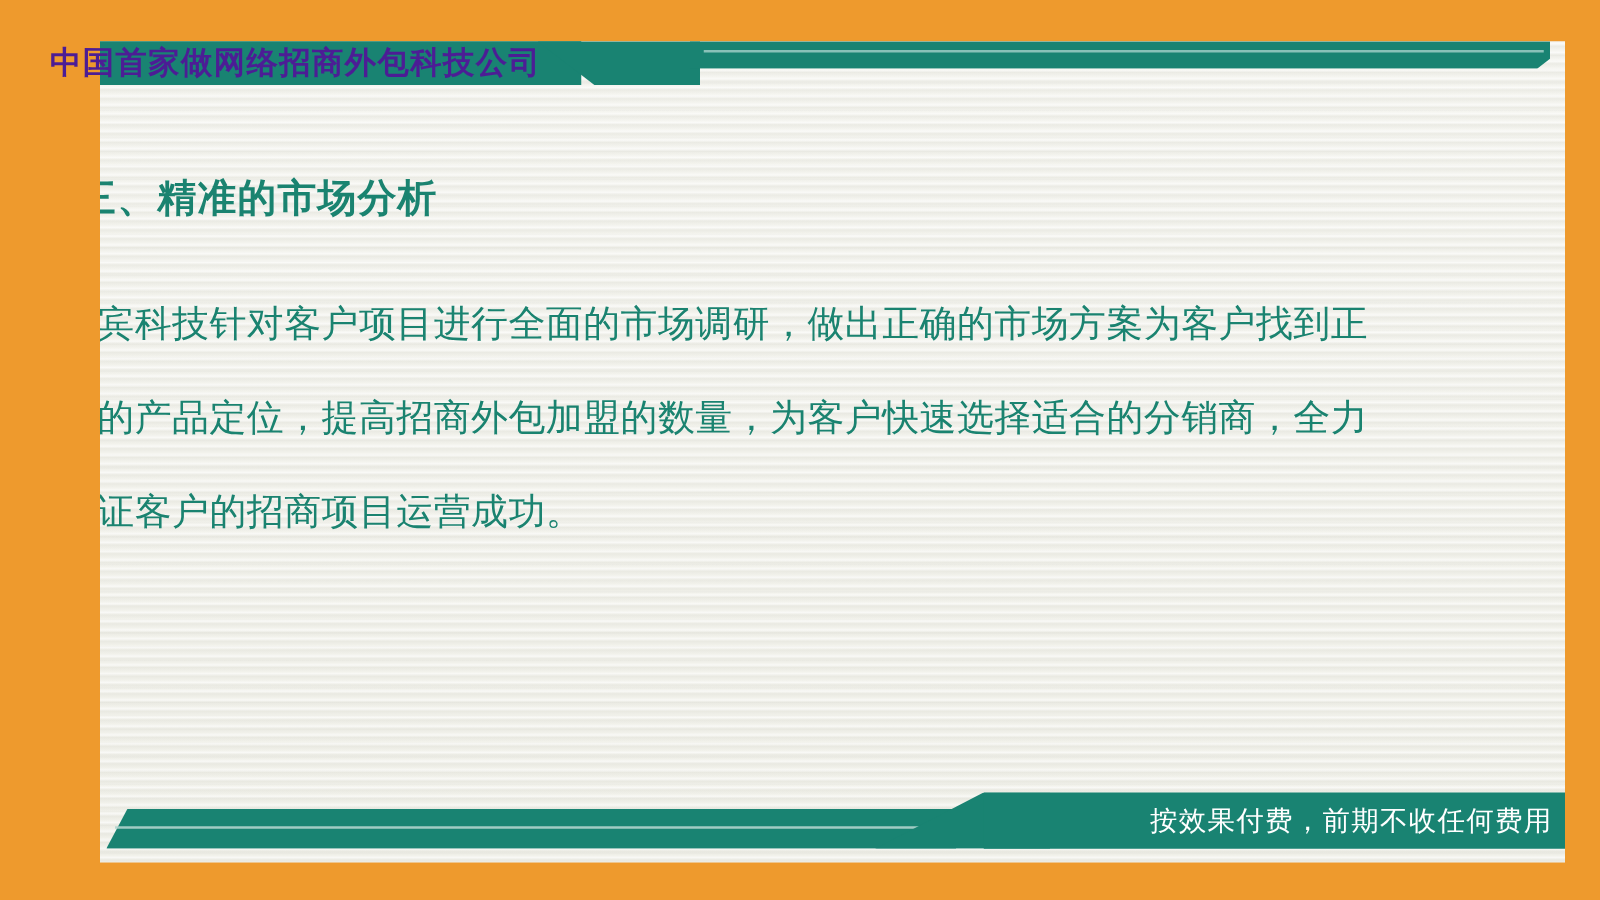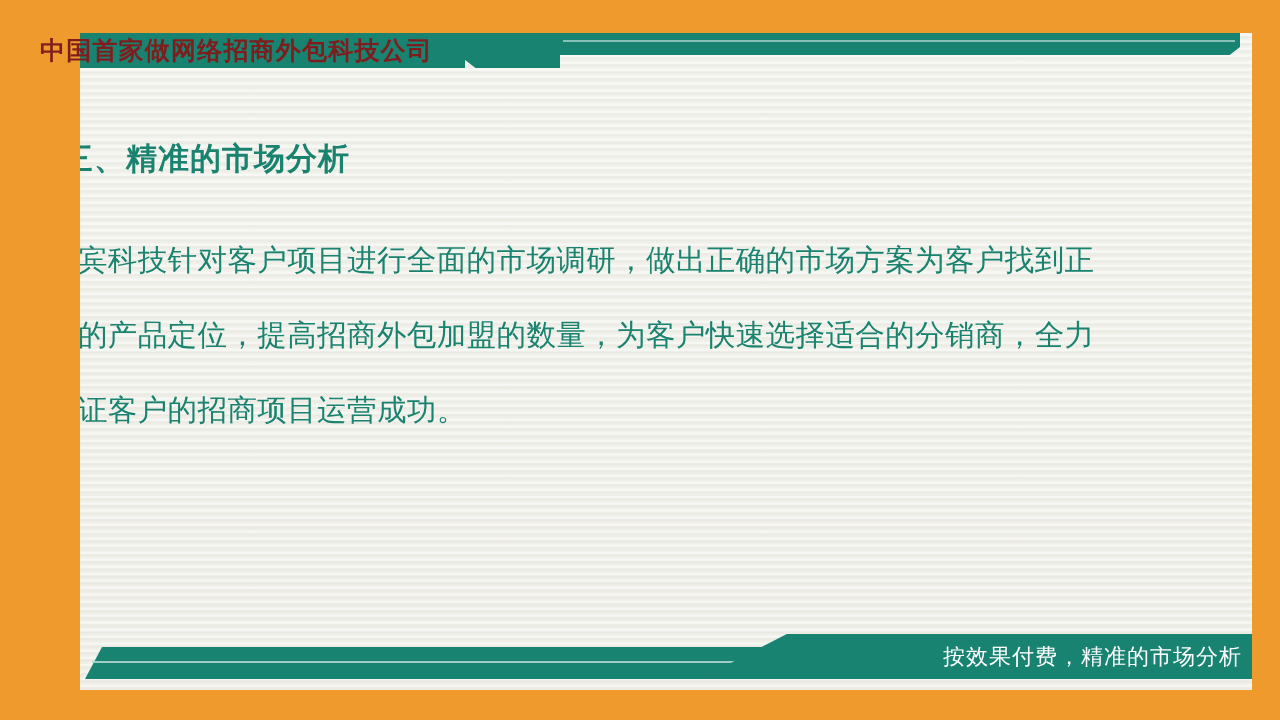--- a/index.html
+++ b/index.html
@@ -41,21 +41,21 @@
     background:#198372;
     clip-path:polygon(0 0,100% 0,100% 64%,98.5% 100%,0 100%);
   }
   #header-hilite{
     position:absolute;left:563px;top:40px;width:672px;height:2px;
     background:rgba(158,205,196,0.85);
   }
   #header-title{
     position:absolute;left:40px;top:34px;
     height:33px;line-height:33px;
-    font-size:25px;font-weight:bold;color:#7f1d1d;
+    font-size:25px;font-weight:bold;color:#4c1d95;
     letter-spacing:1.2px;
     white-space:nowrap;
     text-align:right;
   }
 
   
   #content{position:absolute;left:0;top:0;width:1172px;height:657px;}
   #section-heading{
     position:absolute;left:-18px;top:105px;
     font-size:31px;font-weight:bold;color:#1a8370;
@@ -121,15 +121,15 @@
   <div id="header-thick"></div>
   <div id="header-slant"></div>
   <div id="header-thin"></div>
   <div id="header-hilite"></div>
   <div id="header-title">中国首家做网络招商外包科技公司</div>
 
   <div id="footer-thin"></div>
   <div id="footer-thin-line"></div>
   <div id="footer-slant"></div>
   <div id="footer-thick"></div>
-  <div id="footer-text">按效果付费，精准的市场分析</div>
+  <div id="footer-text">按效果付费，前期不收任何费用</div>
 
 </div>
 
 </body></html>

